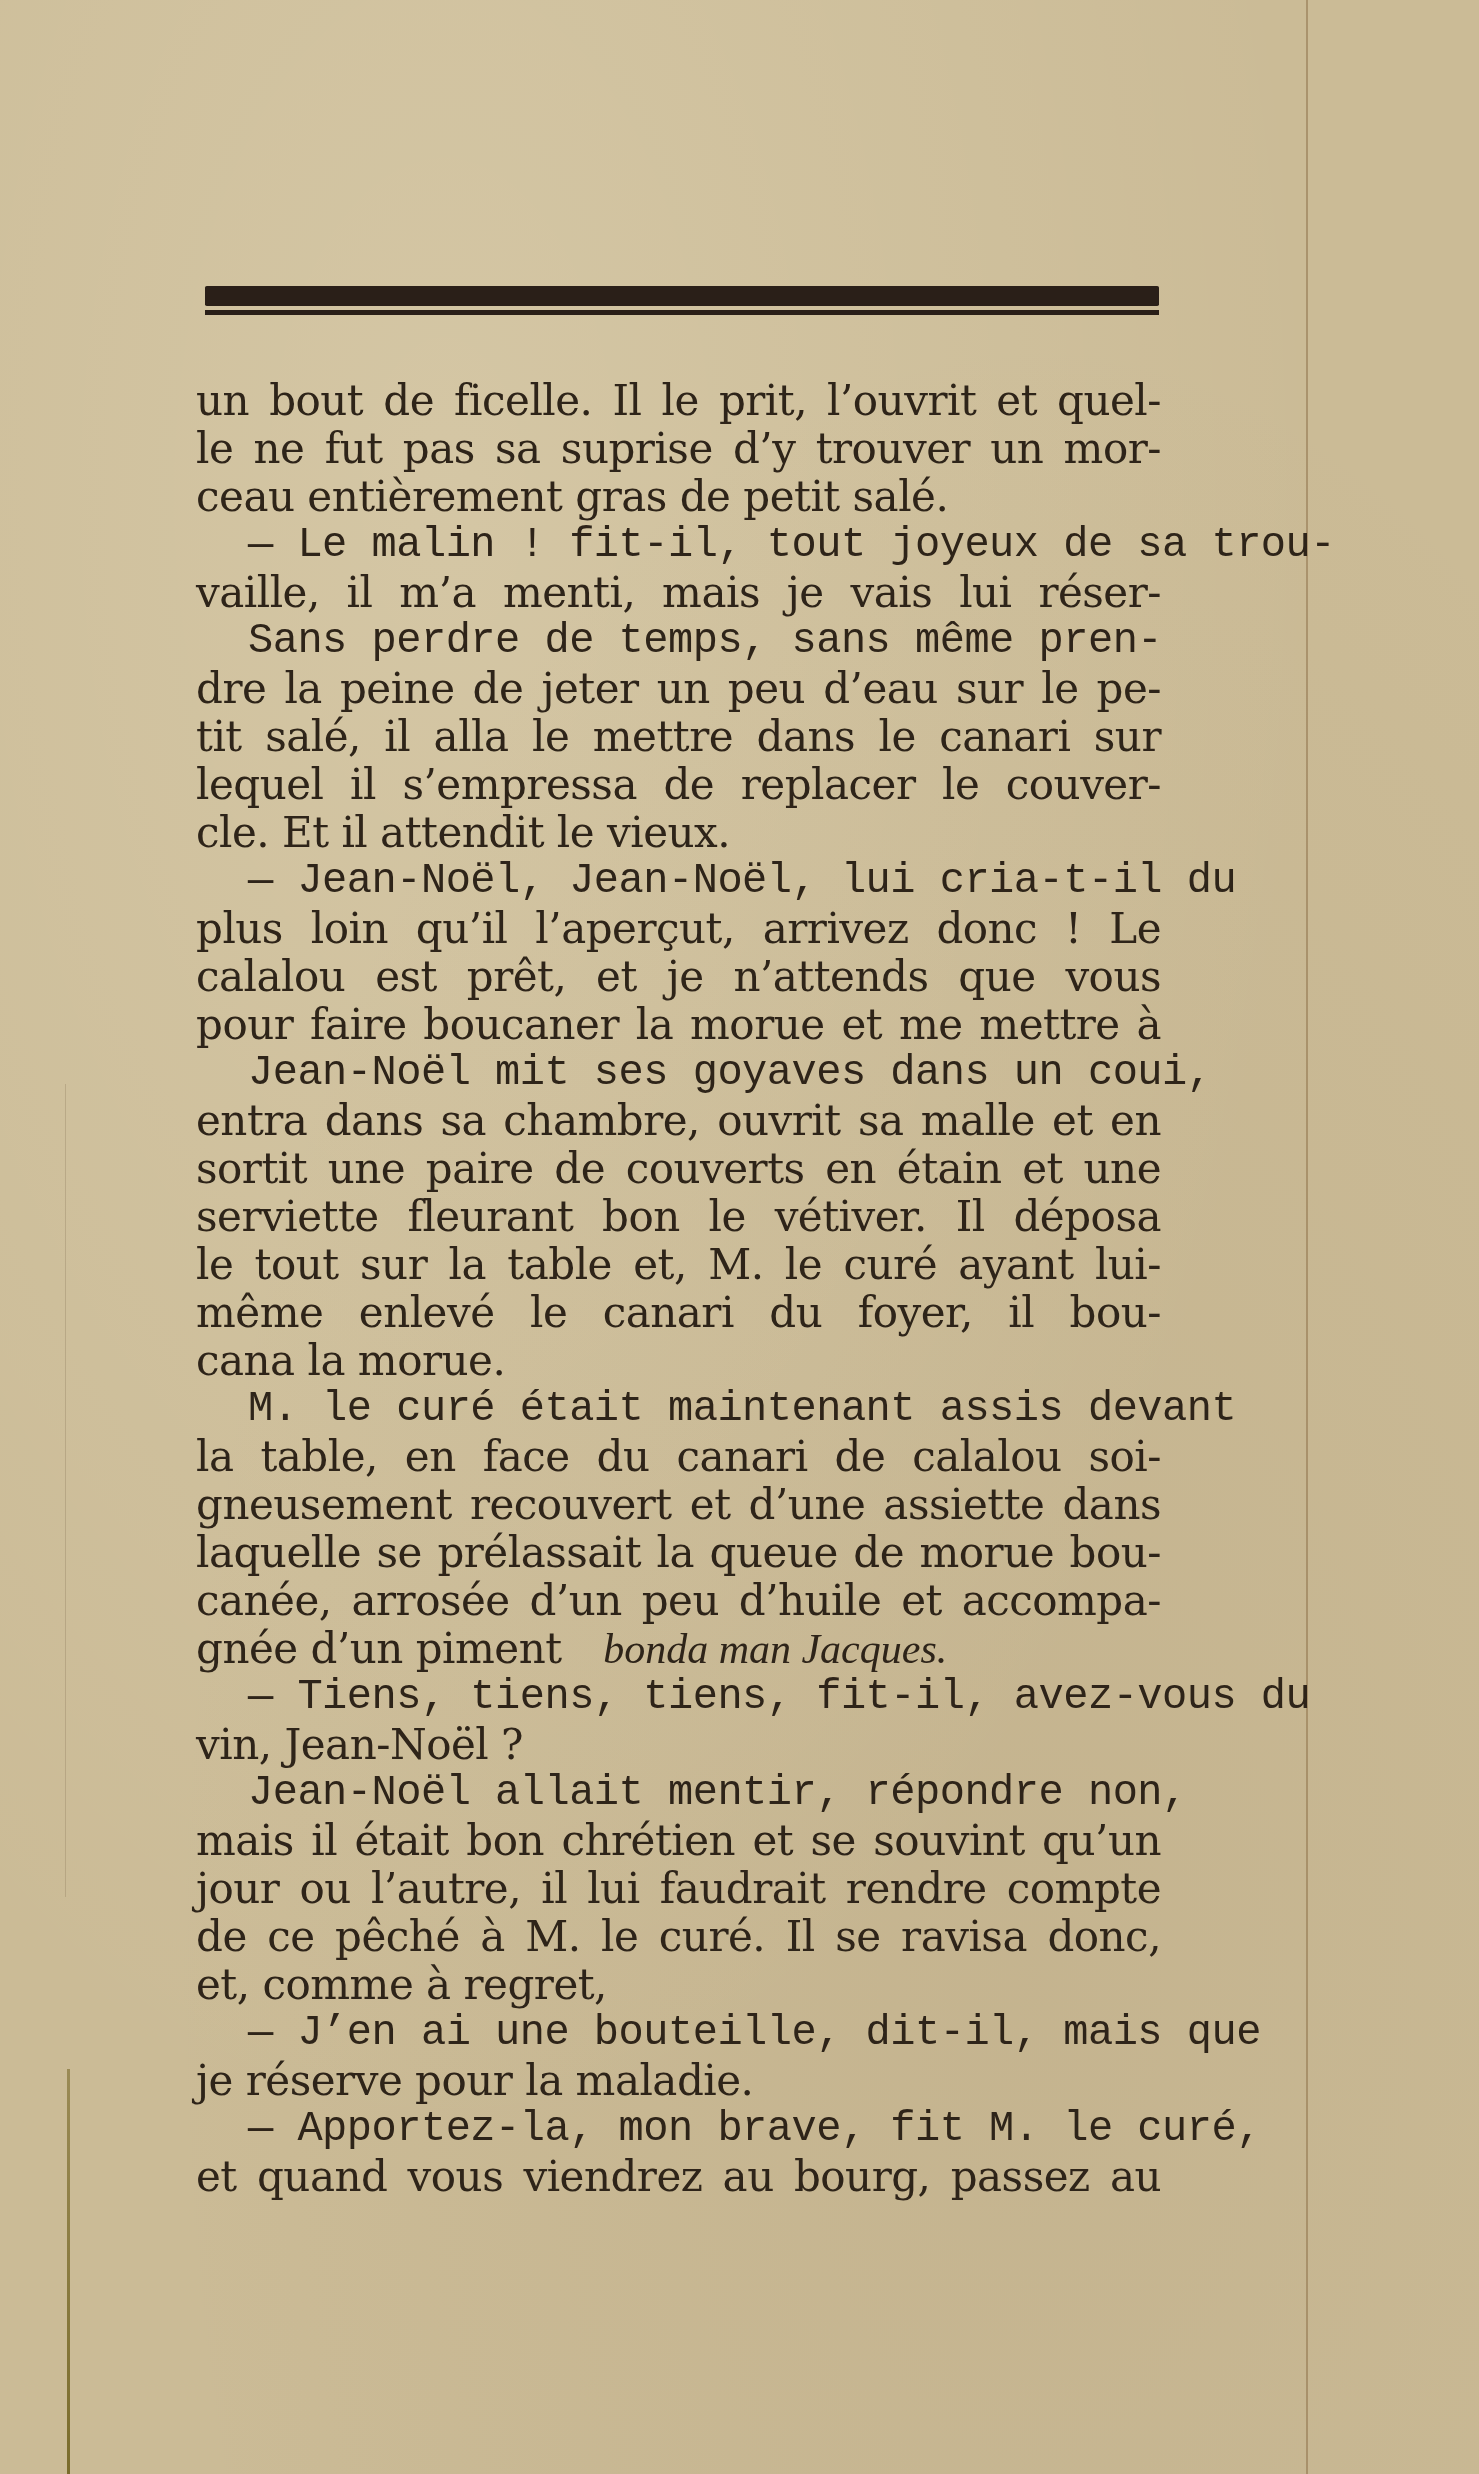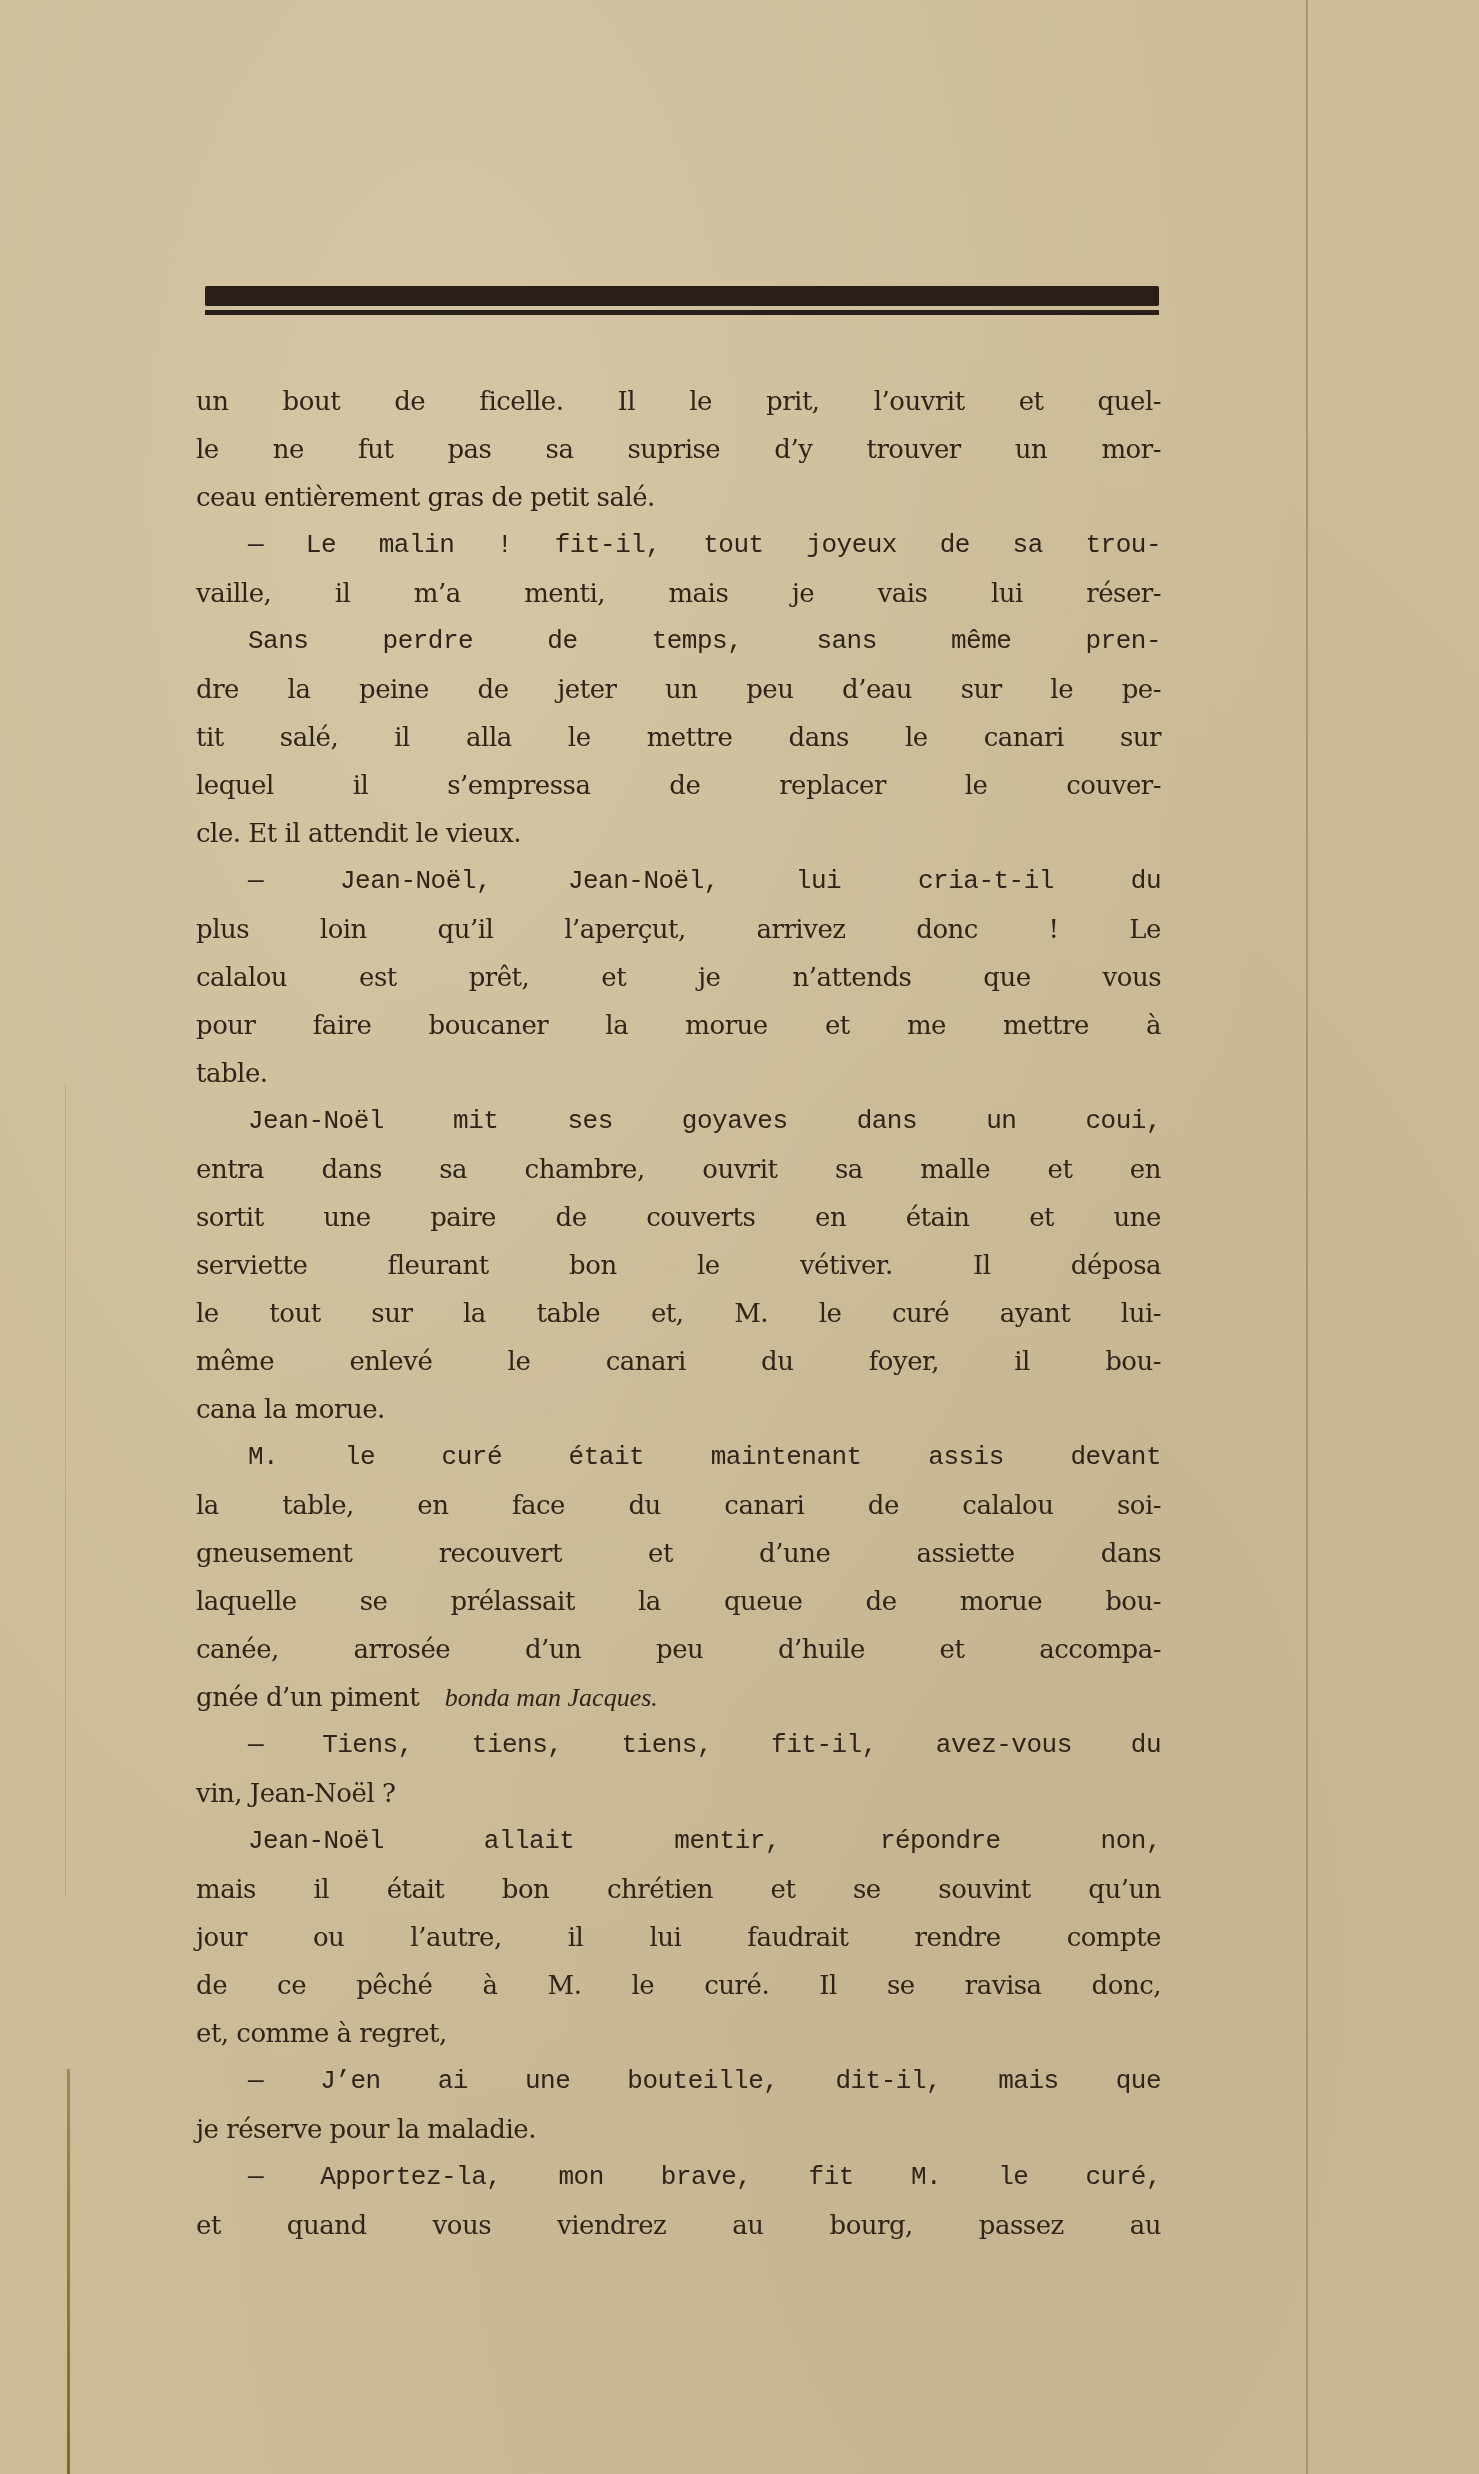--- a/index.html
+++ b/index.html
@@ -30,21 +30,21 @@
   }
   .rule-thin {
     position: absolute; left: 205px; top: 310px; width: 954px; height: 5.4px;
     background: #2a1f18;
   }
   .text-block {
     position: absolute; left: 196px; top: 377px; width: 965px;
   }
   .line {
     display: block; height: 48px; line-height: 48px;
-    font-size: 26px; white-space: nowrap;
+    font-size: 42px; white-space: nowrap;
     text-align: justify; text-align-last: justify;
     letter-spacing: -0.5px;
   }
   .line.last { text-align-last: left; }
   .line.indent { padding-left: 52px; font-family: Liberation Mono, monospace; }
   .it { font-style: italic; font-family: Liberation Serif, serif; letter-spacing: 0; }
 </style>
 </head>
 <body>
 
@@ -63,21 +63,20 @@
     <div class="line"><span>vaille, il m’a menti, mais je vais lui réser-</span></div>
     <div class="line indent"><span>Sans perdre de temps, sans même pren-</span></div>
     <div class="line"><span>dre la peine de jeter un peu d’eau sur le pe-</span></div>
     <div class="line"><span>tit salé, il alla le mettre dans le canari sur</span></div>
     <div class="line"><span>lequel il s’empressa de replacer le couver-</span></div>
     <div class="line last"><span>cle. Et il attendit le vieux.</span></div>
     <div class="line indent"><span>— Jean-Noël, Jean-Noël, lui cria-t-il du</span></div>
     <div class="line"><span>plus loin qu’il l’aperçut, arrivez donc ! Le</span></div>
     <div class="line"><span>calalou est prêt, et je n’attends que vous</span></div>
     <div class="line"><span>pour faire boucaner la morue et me mettre à</span></div>
-    <div class="line last"><span>table.</span></div>
     <div class="line indent"><span>Jean-Noël mit ses goyaves dans un coui,</span></div>
     <div class="line"><span>entra dans sa chambre, ouvrit sa malle et en</span></div>
     <div class="line"><span>sortit une paire de couverts en étain et une</span></div>
     <div class="line"><span>serviette fleurant bon le vétiver. Il déposa</span></div>
     <div class="line"><span>le tout sur la table et, M. le curé ayant lui-</span></div>
     <div class="line"><span>même enlevé le canari du foyer, il bou-</span></div>
     <div class="line last"><span>cana la morue.</span></div>
     <div class="line indent"><span>M. le curé était maintenant assis devant</span></div>
     <div class="line"><span>la table, en face du canari de calalou soi-</span></div>
     <div class="line"><span>gneusement recouvert et d’une assiette dans</span></div>

